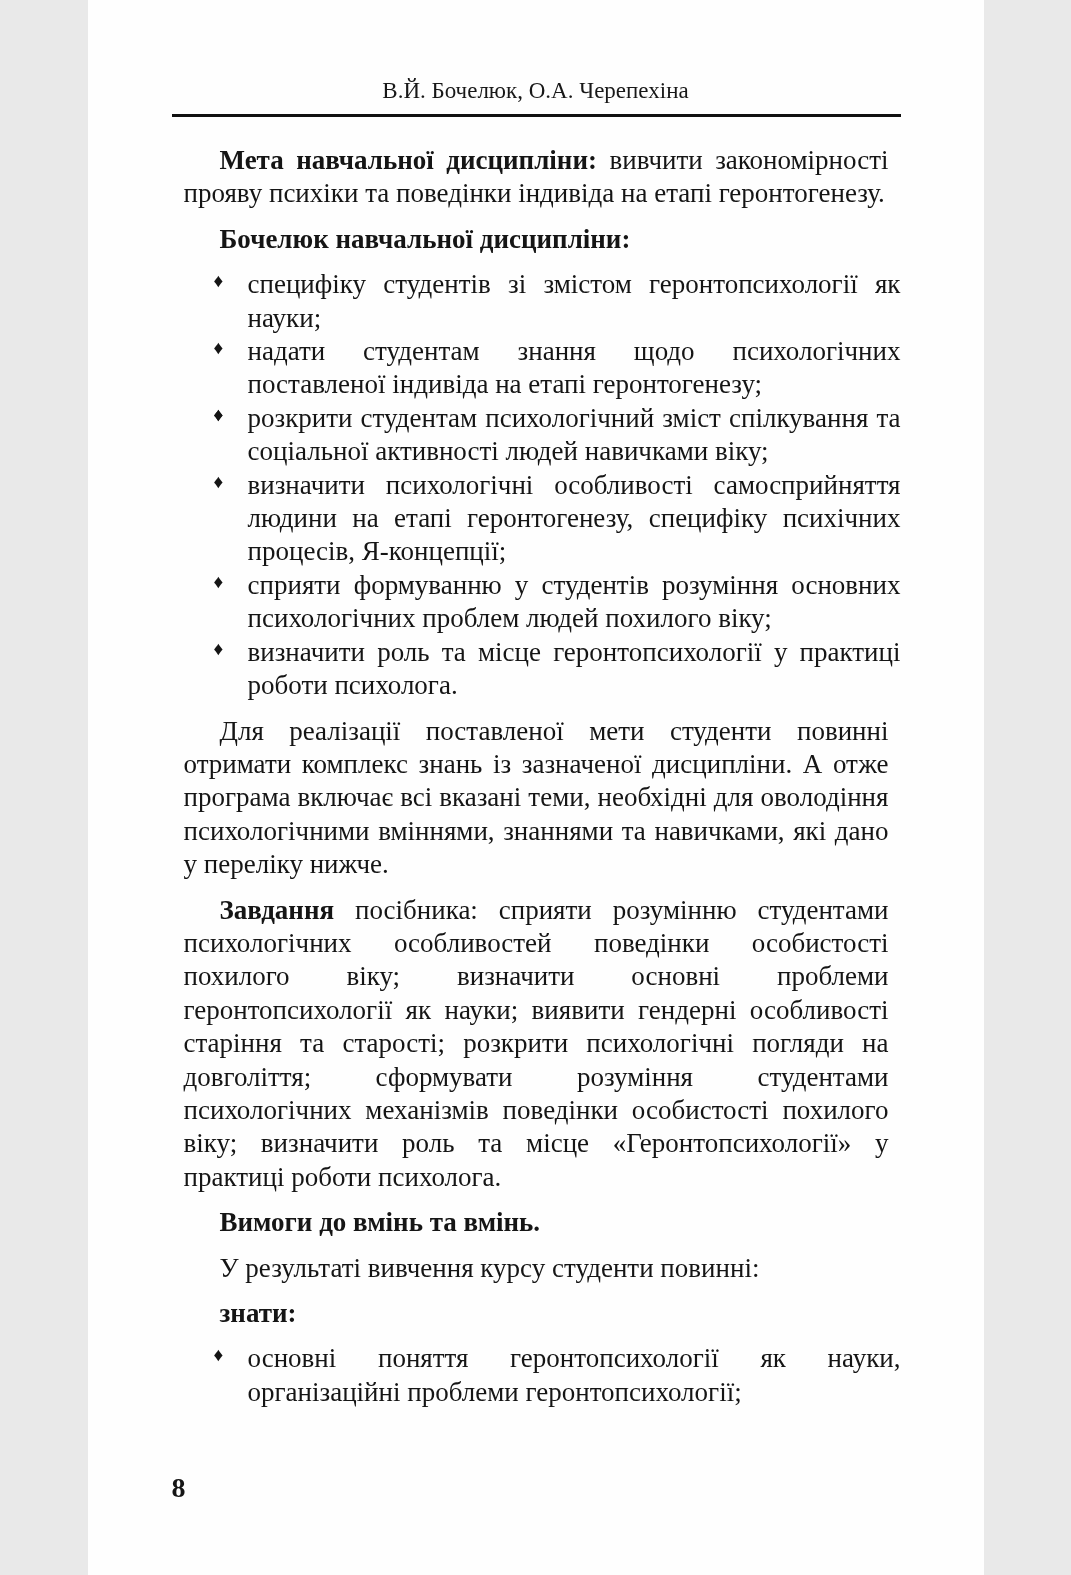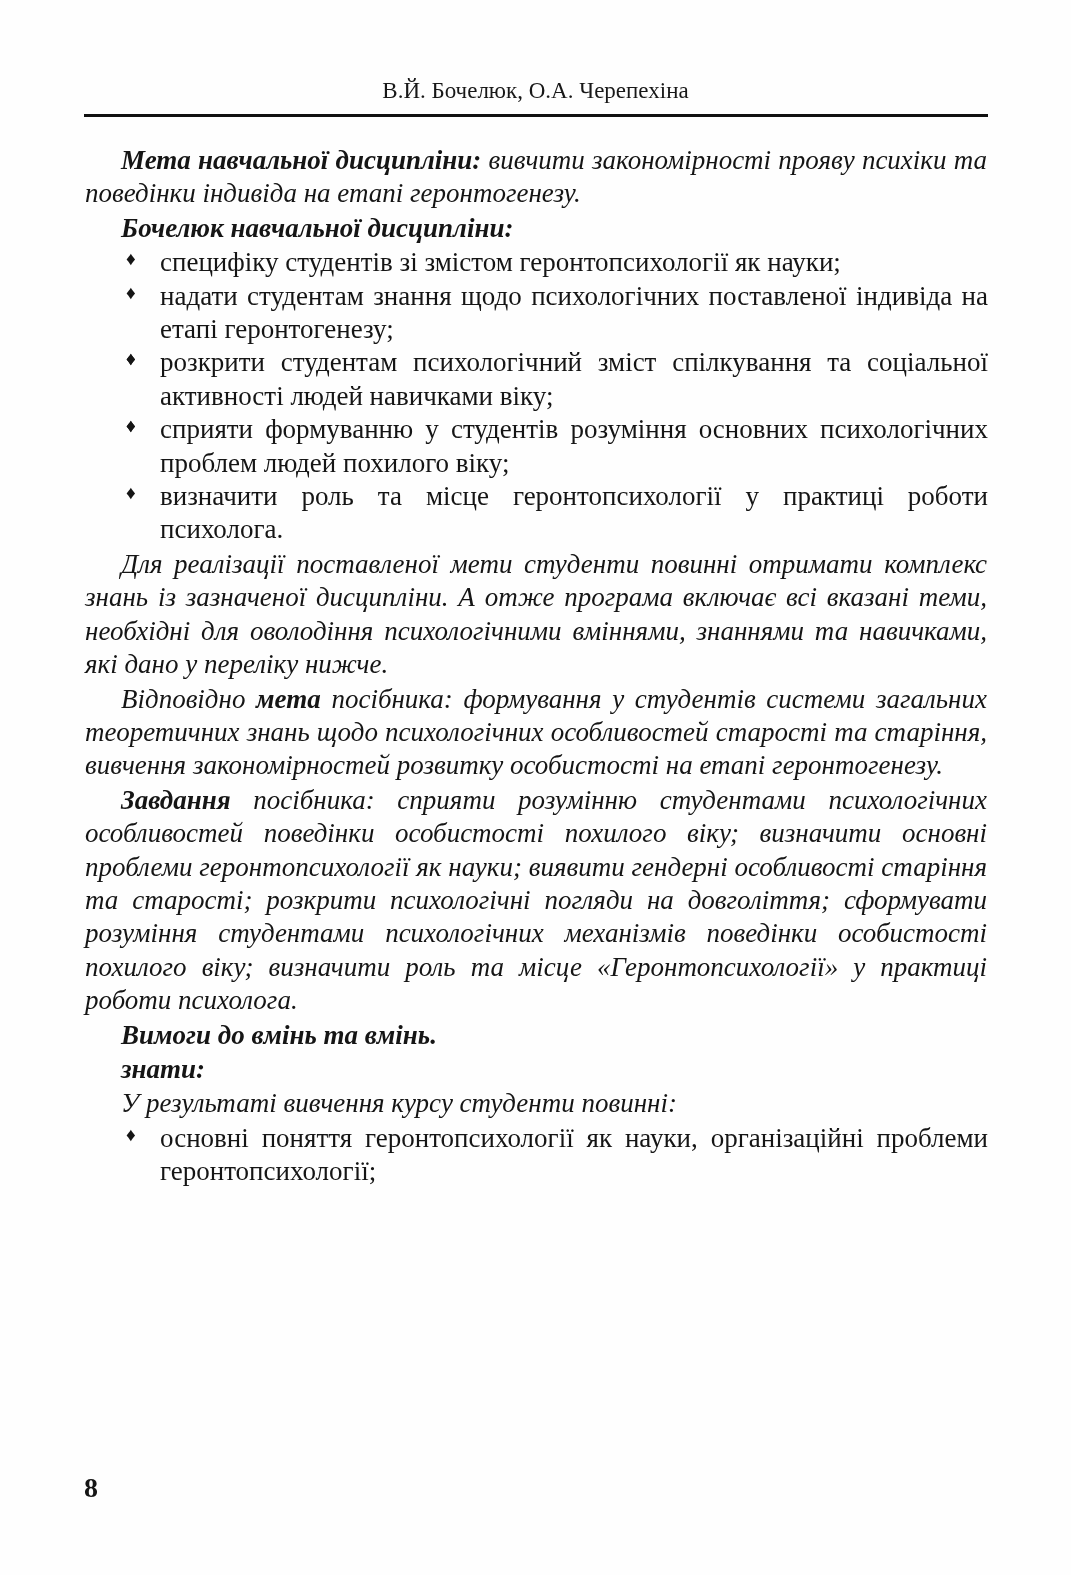--- a/index.html
+++ b/index.html
@@ -1,18 +1,18 @@
 <!DOCTYPE html>
 <html lang="uk"><head>
 <meta charset="utf-8">
 <style>
   html, body { margin: 0; padding: 0; background: #e9e9e9; }
   .page {
     position: relative;
-    width: 1071px;
+    width: 896px;
     height: 1575px;
     margin: 0 auto;
     background: #fefefe;
     color: #151515;
     font-family: "Liberation Serif", "DejaVu Serif", serif;
     overflow: hidden;
     box-sizing: border-box;
   }
   .running-head {
     margin-top: 78px;
@@ -28,21 +28,21 @@
     margin: 10px 83px 0 84px;
   }
   .content {
     margin: 27px 83px 0 84px;
     font-size: 27px;
     line-height: 33.4px;
     text-align: justify;
     hyphens: auto;
     -webkit-hyphens: auto;
   }
-  .content p { margin: 1px; text-indent: 36px; font-style: italic; }
+  .content p { margin: 12px; text-indent: 36px; }
   b, strong { font-weight: bold; }
   ul.diamond-list {
     list-style: none;
     margin: 0;
     padding: 0;
   }
   ul.diamond-list > li {
     position: relative;
     padding-left: 76px;
     text-indent: 0;
@@ -78,36 +78,35 @@
 
     <p><strong>Мета навчальної дисципліни:</strong><span> вивчити закономірності прояву психіки та поведінки індивіда на етапі геронтогенезу.</span></p>
 
     <p><strong>Бочелюк навчальної дисципліни:</strong></p>
 
     <ul class="diamond-list">
       <li><span class="bullet">♦</span><span>специфіку студентів зі змістом геронтопсихології як науки;</span></li>
       <li><span class="bullet">♦</span><span>надати студентам знання щодо психологічних поставленої індивіда на етапі геронтогенезу;</span></li>
       <li><span class="bullet">♦</span></li>
       <li><span class="bullet">♦</span><span>розкрити студентам психологічний зміст спілкування та соціальної активності людей навичками віку;</span></li>
-      <li><span class="bullet">♦</span></li>
+      <li><span class="bullet">♦</span><span>визначити психологічні особливості самосприйняття людини на етапі геронтогенезу, специфіку психічних процесів, Я-концепції;</span></li>
       <li><span class="bullet">♦</span><span>сприяти формуванню у студентів розуміння основних психологічних проблем людей похилого віку;</span></li>
       <li><span class="bullet">♦</span><span>визначити роль та місце геронтопсихології у практиці роботи психолога.</span></li>
     </ul>
 
     <p><span>Для реалізації поставленої мети студенти повинні отримати комплекс знань із зазначеної дисципліни. А отже програма включає всі вказані теми, необхідні для оволодіння психологічними вміннями, знаннями та навичками, які дано у переліку нижче.</span></p>
 
-    <p><span>Відповідно </span><strong>мета</strong><span> посібника: формування у студентів системи загальних теоретичних знань щодо психологічних особливостей старості та старіння, вивчення закономірностей розвитку особистості на етапі геронтогенезу.</span></p>
 
     <p><strong>Завдання</strong><span> посібника: сприяти розумінню студентами психологічних особливостей поведінки особистості похилого віку; визначити основні проблеми геронтопсихології як науки; виявити гендерні особливості старіння та старості; розкрити психологічні погляди на довголіття; сформувати розуміння студентами психологічних механізмів поведінки особистості похилого віку; визначити роль та місце «Геронтопсихології» у практиці роботи психолога.</span></p>
 
     <p><strong>Вимоги до вмінь та вмінь.</strong></p>
 
+    <p><span>У результаті вивчення курсу студенти повинні:</span></p>
+
     <p><strong>знати:</strong></p>
-
-    <p><span>У результаті вивчення курсу студенти повинні:</span></p>
 
     <ul class="diamond-list">
       <li><span class="bullet">♦</span><span>основні поняття геронтопсихології як науки, організаційні проблеми геронтопсихології;</span></li>
     </ul>
 
   </div>
 
   <div class="page-number">8</div>
 
 </div>

